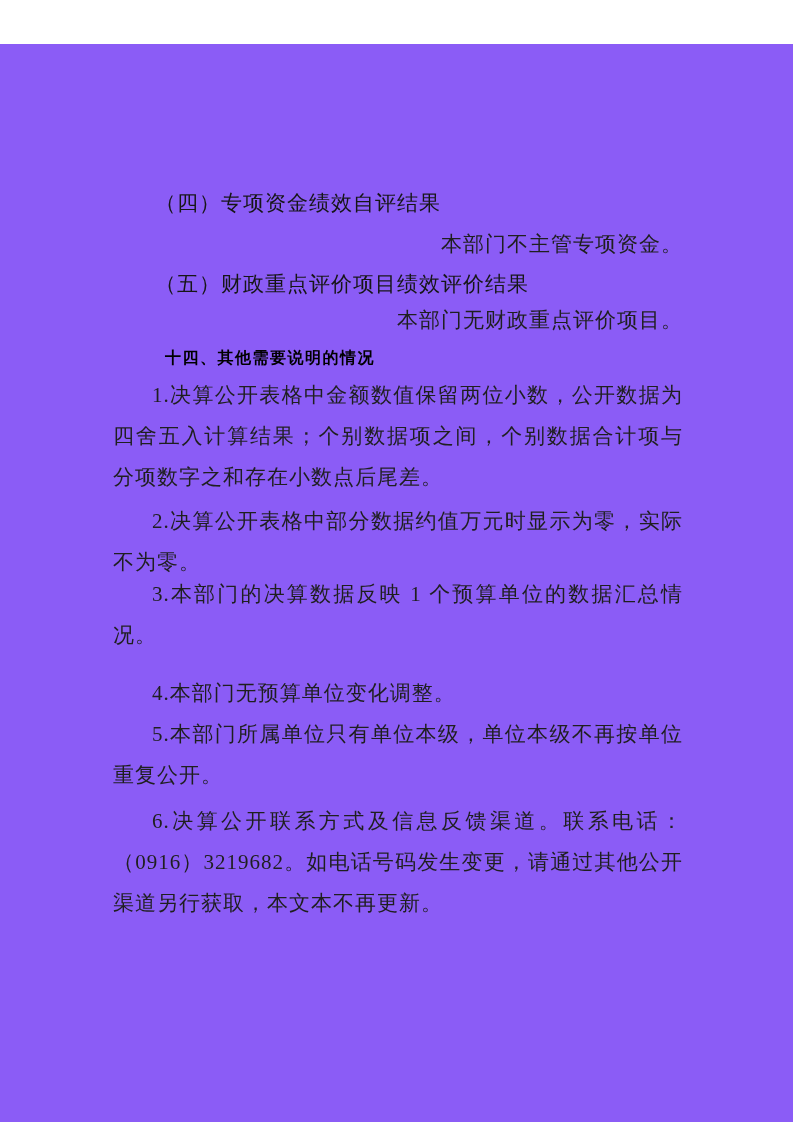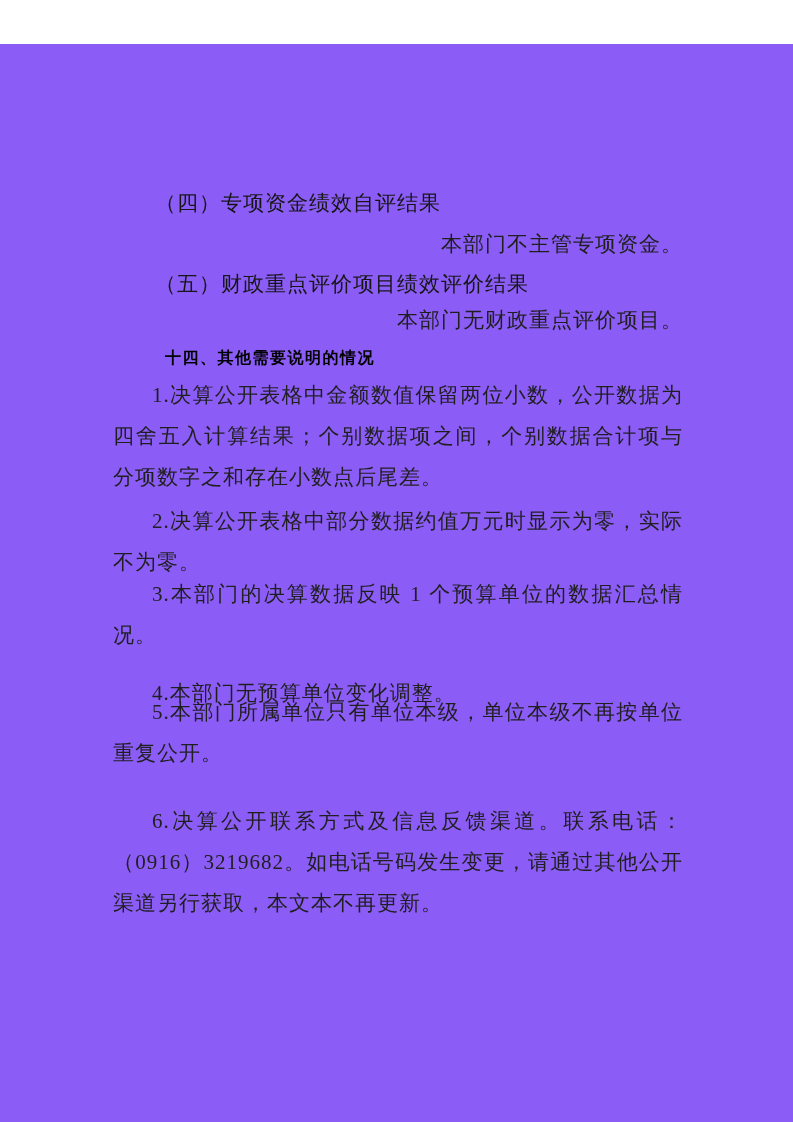--- a/index.html
+++ b/index.html
@@ -57,21 +57,21 @@
   }
   .p1  { top: 139px; }
   .p2  { top: 180px; }
   .p3  { top: 220px; }
   .p4  { top: 256px; }
   .p5  { top: 293px; }
   .p6  { top: 331px; }
   .p7  { top: 457px; }
   .p8  { top: 530px; }
   .p9  { top: 629px; }
-  .p10 { top: 648px; }
+  .p10 { top: 670px; }
   .p11 { top: 757px; }
 </style>
 </head>
 <body>
 
 <div class="page">
   <p class="para kai-heading p1">（四）专项资金绩效自评结果</p>
 
   <p class="para answer p2">本部门不主管专项资金。</p>
 

